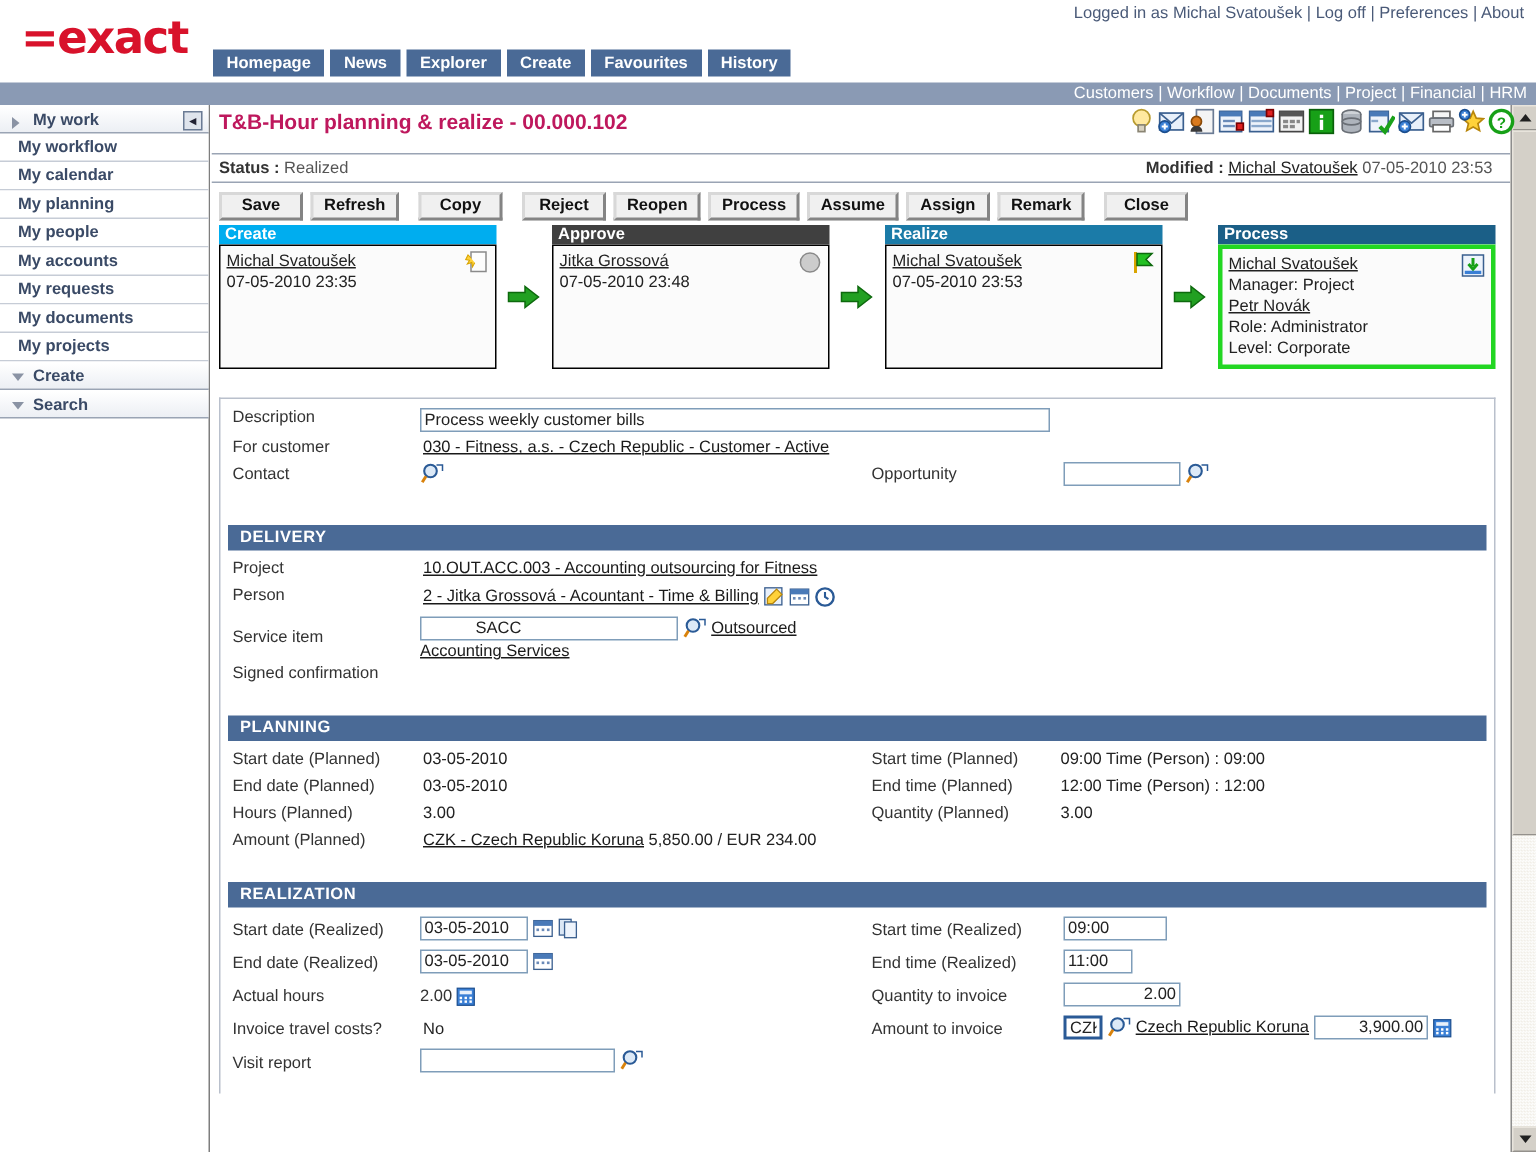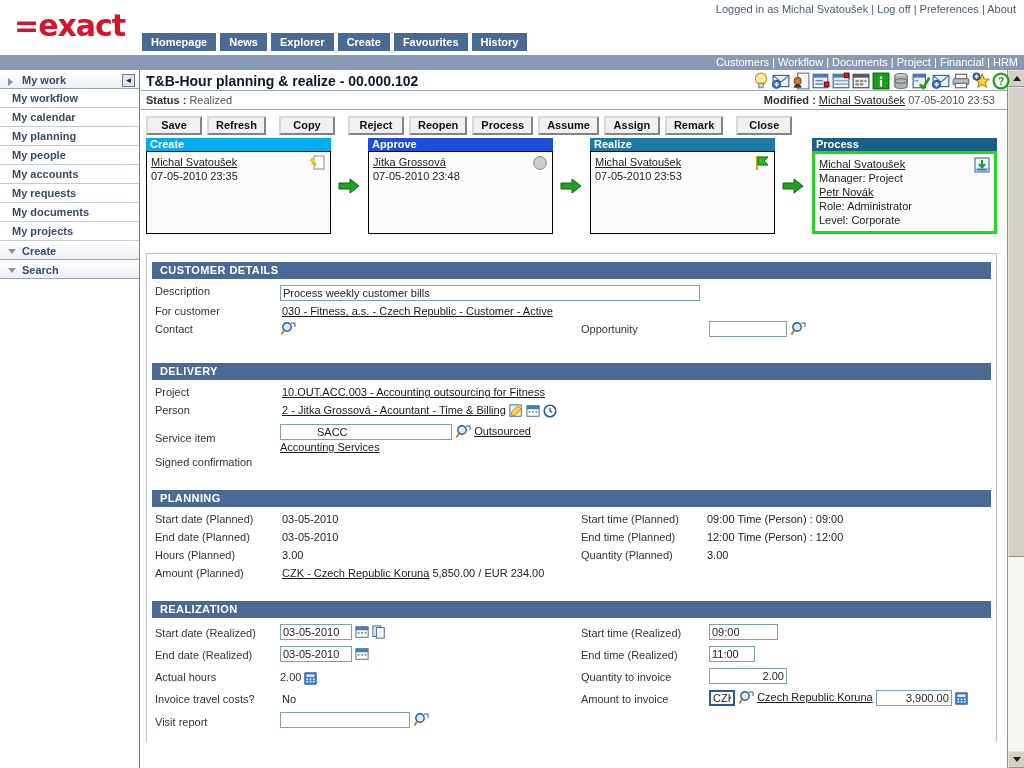--- a/index.html
+++ b/index.html
@@ -90,22 +90,22 @@
     font-size: 8px; line-height: 11px; text-align: center; color: #223;
   }
   
   #content {
     position: absolute; left: 141px; top: 70px;
     width: 866px; height: 698px;
     background: #ffffff;
     overflow: hidden;
   }
   #doctitle {
-    height: 21px; line-height: 22px;
-    font-size: 14px; font-weight: bold; color: #0f172a;
+    height: 33px; line-height: 22px;
+    font-size: 14px; font-weight: bold; color: #be185d;
     padding-left: 5px;
     border-bottom: 1px solid #9aa4b4;
   }
   #statusrow {
     position: relative;
     height: 19px; line-height: 19px;
     font-size: 11px; color: #555;
     padding-left: 5px;
     border-bottom: 1px solid #9aa4b4;
   }
@@ -402,21 +402,21 @@
             <rect x="4" y="1" width="10" height="13" fill="#fdfdfd" stroke="#8a8a8a"></rect>
             <path d="M4 5 L2 3 L0.5 6 L3 6.5 L1.5 9 L4.5 8 L5 11 L6.5 8.2" fill="#ffd23a" stroke="#d9a400" stroke-width="0.7"></path>
           </svg>
       </div>
     </div>
     <svg class="wf-arrow" style="left:192px;" viewBox="0 0 22 16">
         <path d="M1 5 H12 V1 L21 8 L12 15 V11 H1 Z" fill="#22a022" stroke="#0d690d"></path>
       </svg>
 
     <div class="wfbox" style="left:222px;">
-      <div class="wfhead" style="background:#1d4ed8;">Approve</div>
+      <div class="wfhead" style="background:#404040;">Approve</div>
       <div class="wfbody">
         <a href="#">Jitka Grossová</a><br>
         <span>07-05-2010 23:48</span>
         <svg class="wficon" viewBox="0 0 16 16">
             <circle cx="8" cy="8" r="6.4" fill="#cccccc" stroke="#8a8a8a"></circle>
           </svg>
       </div>
     </div>
     <svg class="wf-arrow" style="left:414px;" viewBox="0 0 22 16">
         <path d="M1 5 H12 V1 L21 8 L12 15 V11 H1 Z" fill="#22a022" stroke="#0d690d"></path>
@@ -449,21 +449,20 @@
             <rect x="1" y="1" width="14" height="14" fill="#eef4fc" stroke="#3a5f8f"></rect>
             <path d="M8 3 V8.5 M5 7 L8 10.5 L11 7" stroke="#17a017" stroke-width="2" fill="none"></path>
             <rect x="2.5" y="11.5" width="11" height="2.2" fill="#3a7fd5"></rect>
           </svg>
       </div>
     </div>
   </div>
 
   <div id="formpanel">
 
-    <div class="sechead">CUSTOMER DETAILS</div>
     <div class="secbody">
       <div class="frow" style="height:20px;">
         <span class="flabel">Description</span>
         <span style="position:absolute;left:133px;">
           <input class="txt" style="width: 420px;" value="Process weekly customer bills">
         </span>
       </div>
       <div class="frow">
         <span class="flabel">For customer</span>
         <span class="fval"><a href="#" class="lnk">030 - Fitness, a.s. - Czech Republic - Customer - Active</a></span>

